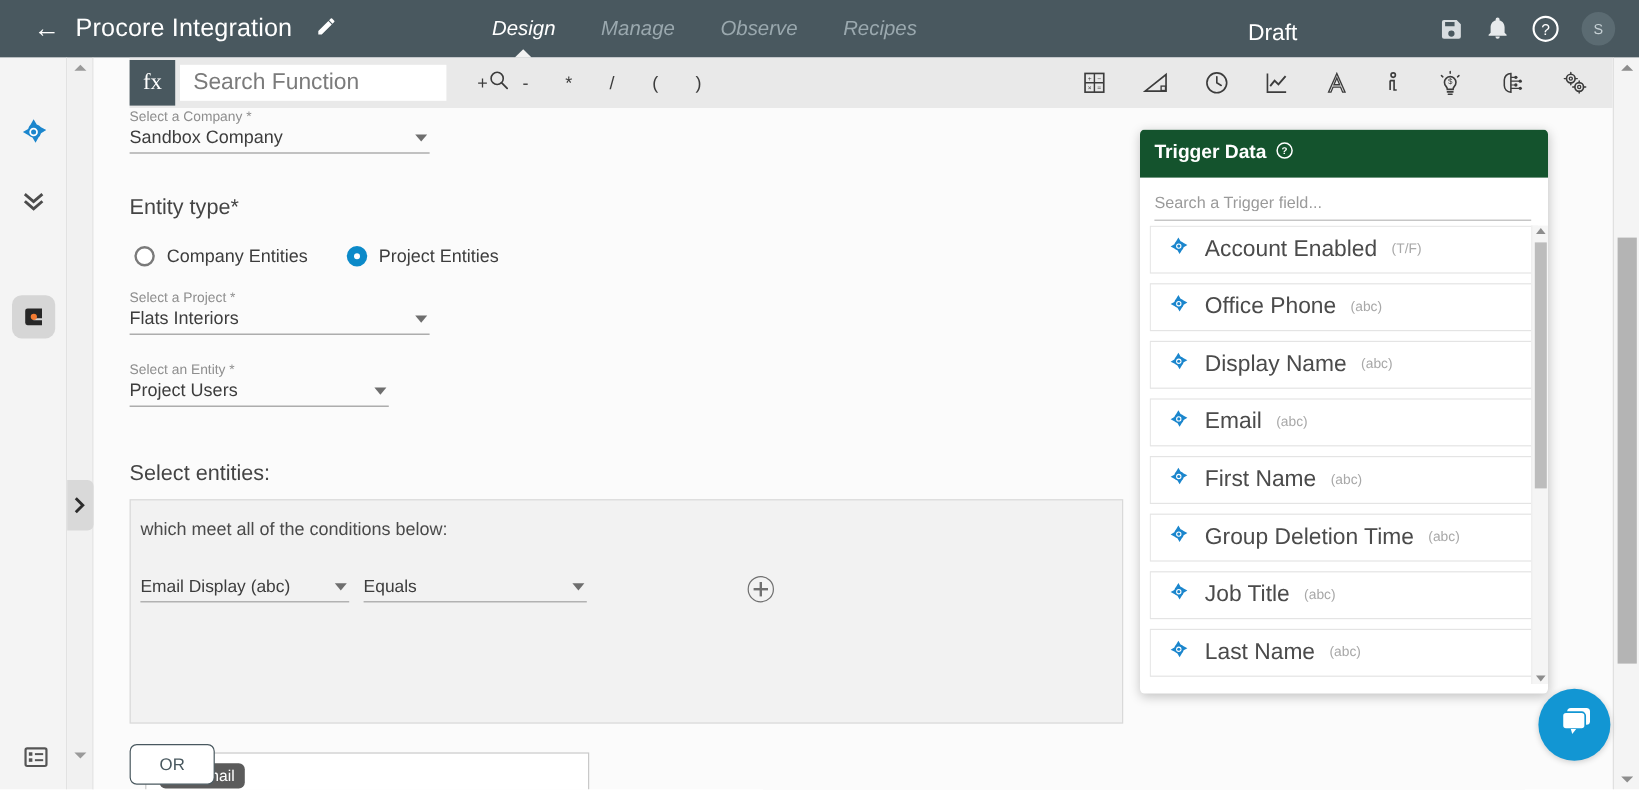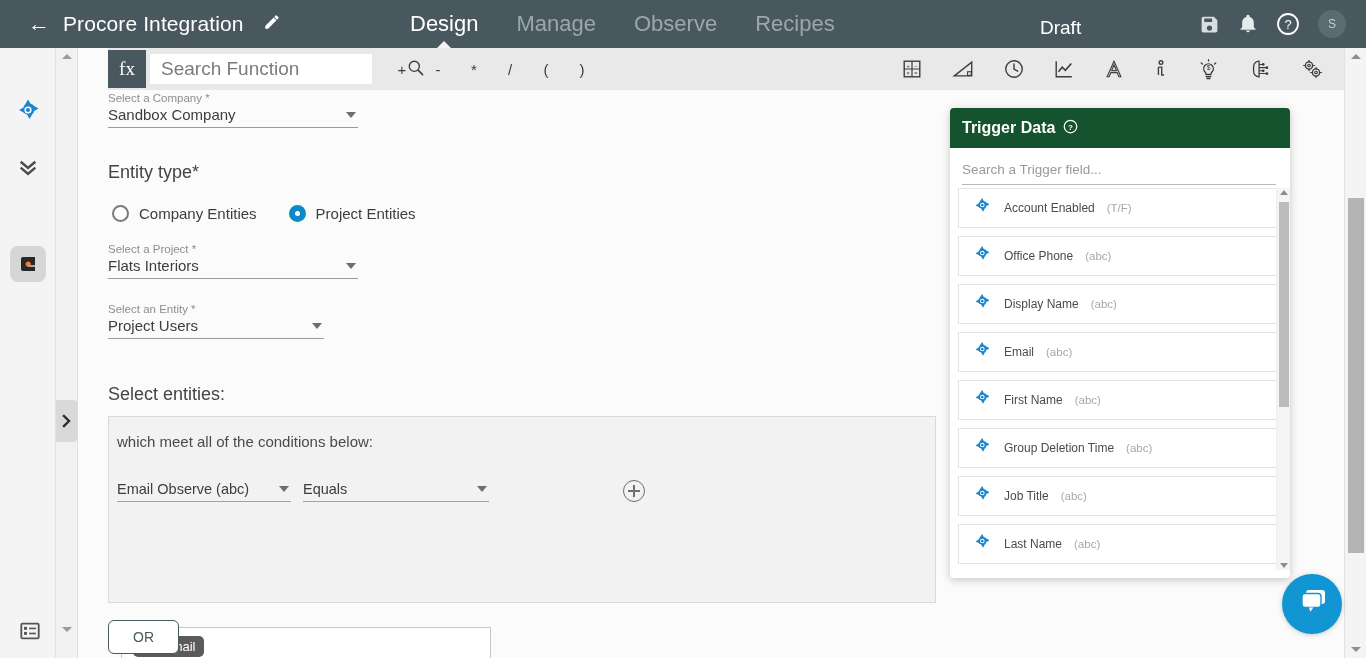--- a/index.html
+++ b/index.html
@@ -25,22 +25,22 @@
   .recipe-title {
     font-size: 21px; color: #ffffff; letter-spacing: .1px; white-space: nowrap;
   }
   .pencil-ico { margin-left: 6px; display:inline-block; }
 
   .hdr-tabs {
     position: absolute; left: 410px; top: 0; height: 48px;
     display: flex; align-items: center; gap: 38px;
   }
   .hdr-tab {
-    font-size: 22px; color: #9aa8ae; cursor: pointer; position: relative;
-    height: 48px; display:flex; align-items:center;
+    font-size: 17px; color: #9aa8ae; cursor: pointer; position: relative;
+    height: 48px; display:flex; align-items:center;font-style:italic;
   }
   .hdr-tab.active { color: #ffffff; }
   .hdr-tab.active::after {
     content: ""; position: absolute; bottom: 0px; left: 50%;
     transform: translateX(-50%);
     border-left: 7px solid transparent; border-right: 7px solid transparent;
     border-bottom: 7px solid #f2f2f2;
   }
 
   .hdr-status {
@@ -221,21 +221,21 @@
   .tp-search input::placeholder { color: #9a9a9a; }
   .tp-list {
     position: absolute; top: 80px; left: 8px; right: 8px; bottom: 6px;
     overflow: hidden;
   }
   .tp-item {
     height: 40px; border: 1px solid #e4e4e4; margin-bottom: 8px;
     display: flex; align-items: center; gap: 12px; padding-left: 13px;
     cursor: pointer; background: #fff;
   }
-  .tp-item .nm { font-size: 12px; color: #4b4b4b; }
+  .tp-item .nm { font-size: 19px; color: #4b4b4b; }
   .tp-item .ty { font-size: 11.5px; color: #a8a8a8; }
   .tp-scroll {
     position: absolute; right: 0px; top: 80px; bottom: 8px; width: 14px;
     background: #f5f5f5; border-left: 1px solid #ededed;
   }
   .tp-thumb {
     position: absolute; left: 2px; top: 14px; width: 10px; height: 205px;
     background: #bcbcbc;
   }
   .tp-sa { position: absolute; left: 3px; width: 0; height: 0; }
@@ -482,21 +482,21 @@
         </div>
       </div>
 
       <div style="position:absolute; top:294px; left:0;" class="section-title">Select entities:</div>
 
       <div class="cond-panel" style="position:absolute; top:326px; left:0; width:828px; height:187px;">
         <div class="cond-head">which meet all of the conditions below:</div>
 
         <div class="cond-row" style="margin-top:30px;">
           <div class="cond-sel" style="width:174px;">
-            <span class="val">Email Observe (abc)</span>
+            <span class="val">Email Display (abc)</span>
             <span class="caret"></span>
           </div>
           <div class="cond-sel" style="width:186px; margin-left:12px;">
             <span class="val">Equals</span>
             <span class="caret"></span>
           </div>
           <div style="width:134px;"></div>
           <div class="plus-btn"></div>
         </div>
 

